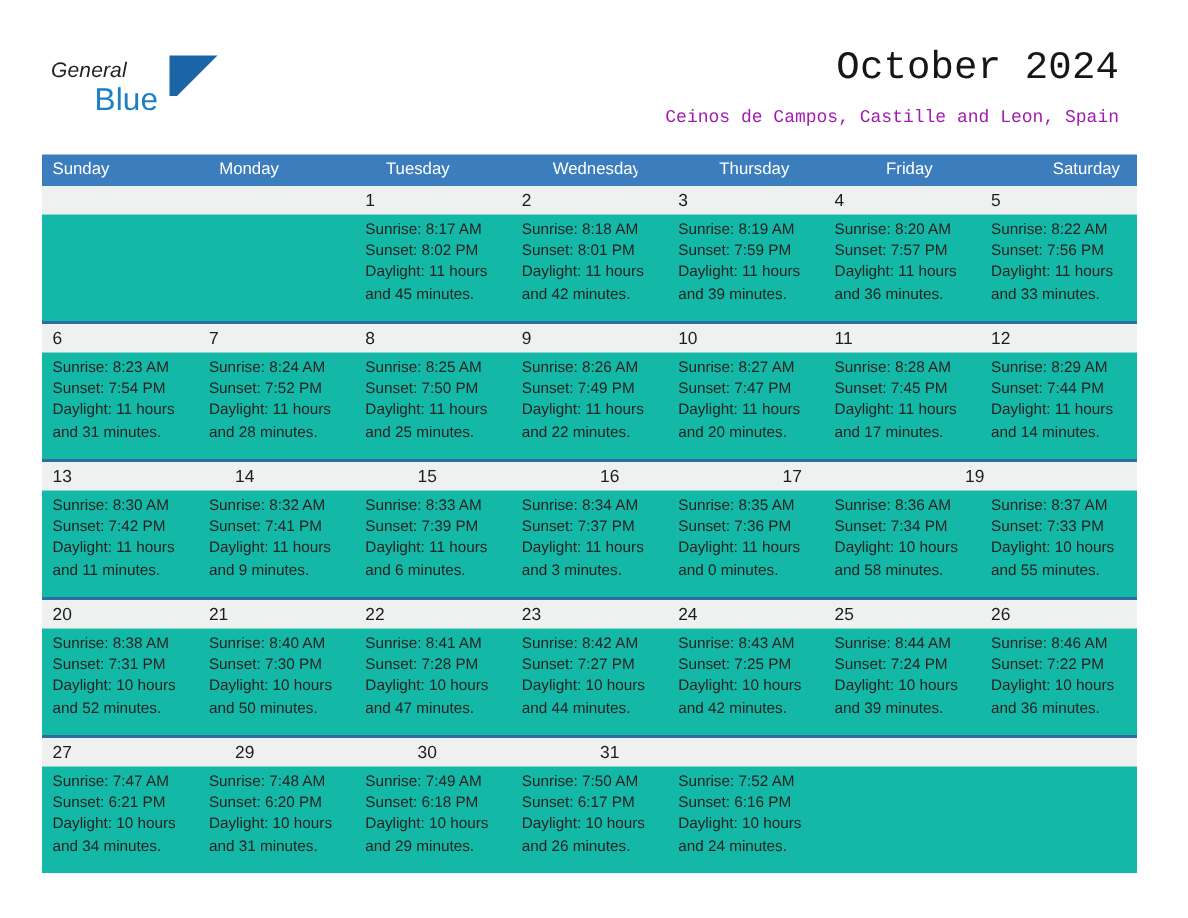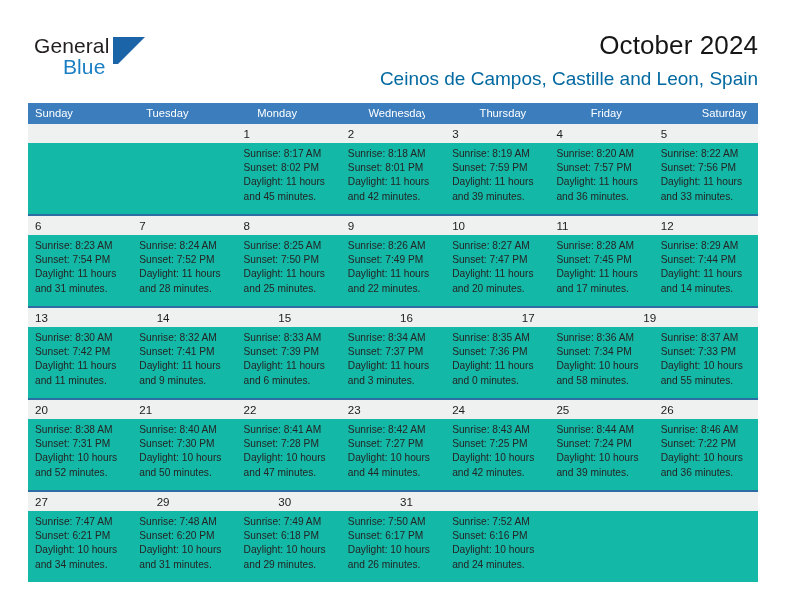--- a/index.html
+++ b/index.html
@@ -28,25 +28,26 @@
   .brand {
     position: absolute;
     left: 6px;
     top: 6px;
     width: 130px;
     height: 54px;
   }
   .brand-row1 {
     position: relative;
     display: block;
-    font-size: 21px;
+    font-size: 14px;
     line-height: 24px;
     color: #231f20;
     letter-spacing: 0.1px;
     font-weight: 400;
+    font-style: italic;
   }
   .brand-row2 {
     display: block;
     font-size: 21px;
     line-height: 24px;
     color: #1b7fc4;
     letter-spacing: 0.1px;
     margin-left: 29px;
     margin-top: -3px;
     font-weight: 400;
@@ -71,37 +72,38 @@
     left: 5px;
     top: 0;
     width: 0;
     height: 0;
     border-left: 27px solid #1b64a8;
     border-bottom: 27px solid transparent;
   }
 
   .title-block {
     position: absolute;
-    right: 0;
+    right: 12px;
     top: 0;
     text-align: right;
     width: 560px;
+    font-family: Liberation Mono, monospace;
   }
   .month-title {
     font-size: 26px;
     line-height: 34px;
     color: #161616;
     font-weight: 400;
     letter-spacing: 0.1px;
   }
   .location-title {
     margin-top: 8px;
-    font-size: 19px;
+    font-size: 12px;
     line-height: 17px;
-    color: #0369a1;
+    color: #a21caf;
     font-weight: 400;
   }
 
   
   .calendar {
     position: absolute;
     left: 28px;
     top: 103px;
     width: 730px;
   }
@@ -175,22 +177,22 @@
     <div class="title-block">
       <div class="month-title">October 2024</div>
       <div class="location-title">Ceinos de Campos, Castille and Leon, Spain</div>
     </div>
 
   </div>
 
   <div class="calendar">
     <div class="weekdays">
         <div class="weekday">Sunday</div>
+        <div class="weekday">Monday</div>
         <div class="weekday">Tuesday</div>
-        <div class="weekday">Monday</div>
         <div class="weekday">Wednesday</div>
         <div class="weekday">Thursday</div>
         <div class="weekday">Friday</div>
         <div class="weekday">Saturday</div>
       </div>
     <div class="weeks">
         <div class="week">
           <div class="daterow">
             <div class="dnum"></div>
             <div class="dnum"></div>

